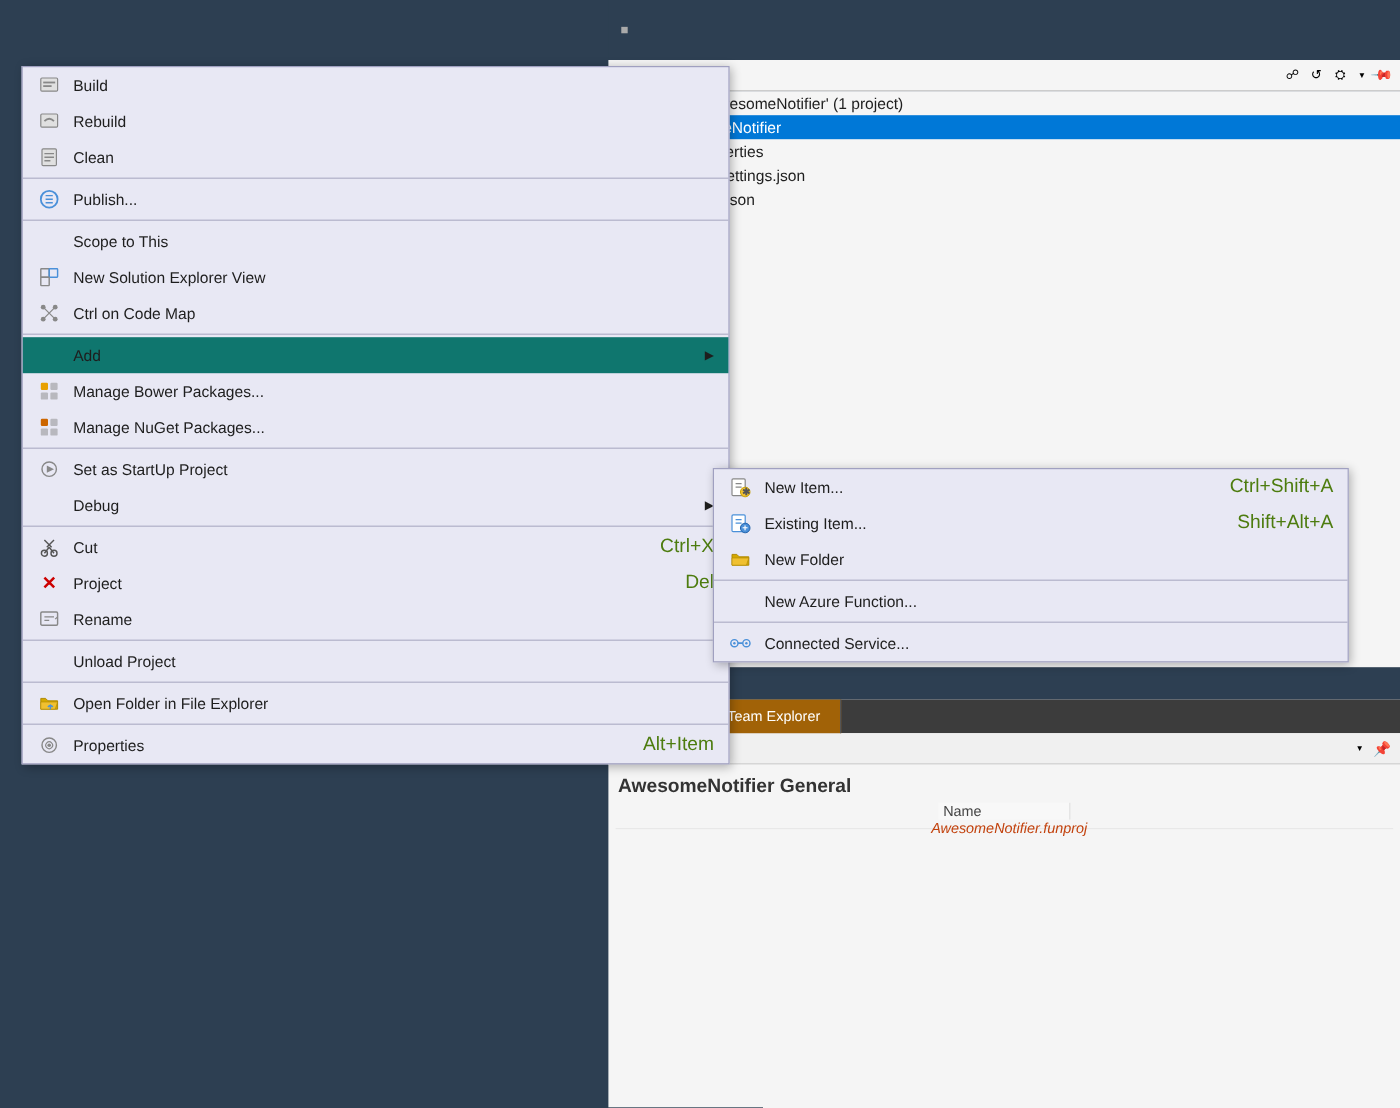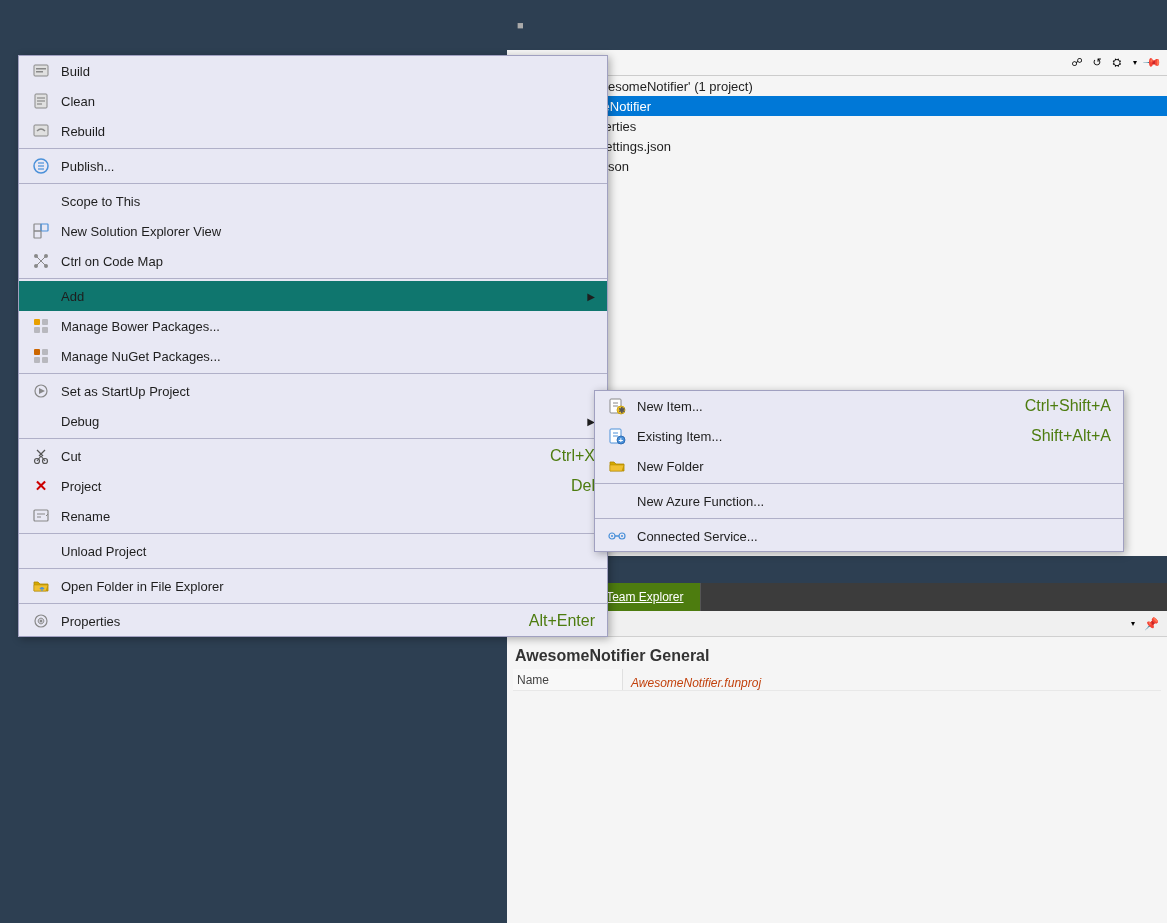--- a/index.html
+++ b/index.html
@@ -168,23 +168,22 @@
       padding: 0 16px;
       display: flex;
       align-items: center;
       color: #bbb;
       font-size: 12px;
       cursor: pointer;
       border-right: 1px solid #555;
     }
 
     .btab.active {
-      background: #4d7c0f;
+      background: #a16207;
       color: #fff;
-      text-decoration: underline;
     }
 
     .props-toolbar {
       background: #f0f0f0;
       height: 26px;
       border-bottom: 1px solid #d0d0d0;
       display: flex;
       align-items: center;
       padding: 0 8px;
       gap: 6px;
@@ -199,21 +198,22 @@
       color: #333;
       padding: 4px 2px;
       font-weight: 600;
     }
 
     .prop-row {
       display: flex;
       font-size: 12px;
       border-bottom: 1px solid #e8e8e8;
       height: 22px;
-      align-items: flex-end;
+      align-items: center;
+      flex-direction: column;
     }
 
     .prop-key {
       width: 110px;
       color: #444;
       padding-left: 4px;
       background: #f8f8f8;
       height: 100%;
       display: flex;
       align-items: center;
@@ -361,37 +361,37 @@
           <rect x="4" y="6" width="10" height="1.5" fill="#888"></rect>
           <rect x="4" y="9" width="7" height="1.5" fill="#888"></rect>
         </svg>
     </span>
     <span class="menu-label">Build</span>
   </div>
 
   <div class="menu-item">
     <span class="menu-icon">
       <svg width="18" height="18" viewBox="0 0 18 18">
+          <rect x="2" y="3" width="14" height="11" rx="1" fill="#e0e0e0" stroke="#888" stroke-width="1"></rect>
+          <path d="M5 9 Q9 5 13 9" fill="none" stroke="#888" stroke-width="1.5"></path>
+        </svg>
+    </span>
+    <span class="menu-label">Rebuild</span>
+  </div>
+
+  <div class="menu-item">
+    <span class="menu-icon">
+      <svg width="18" height="18" viewBox="0 0 18 18">
           <rect x="3" y="2" width="12" height="14" rx="1" fill="#e0e0e0" stroke="#888" stroke-width="1"></rect>
           <line x1="5" y1="6" x2="13" y2="6" stroke="#888" stroke-width="1.2"></line>
           <line x1="5" y1="9" x2="13" y2="9" stroke="#888" stroke-width="1.2"></line>
           <line x1="5" y1="12" x2="10" y2="12" stroke="#888" stroke-width="1.2"></line>
         </svg>
     </span>
     <span class="menu-label">Clean</span>
-  </div>
-
-  <div class="menu-item">
-    <span class="menu-icon">
-      <svg width="18" height="18" viewBox="0 0 18 18">
-          <rect x="2" y="3" width="14" height="11" rx="1" fill="#e0e0e0" stroke="#888" stroke-width="1"></rect>
-          <path d="M5 9 Q9 5 13 9" fill="none" stroke="#888" stroke-width="1.5"></path>
-        </svg>
-    </span>
-    <span class="menu-label">Rebuild</span>
   </div>
 
   <div class="menu-separator"></div>
 
   <div class="menu-item">
     <span class="menu-icon">
       <svg width="18" height="18" viewBox="0 0 18 18">
           <circle cx="9" cy="9" r="7" fill="none" stroke="#4a90d9" stroke-width="1.5"></circle>
           <line x1="6" y1="6" x2="12" y2="6" stroke="#4a90d9" stroke-width="1.2"></line>
           <line x1="6" y1="9" x2="12" y2="9" stroke="#4a90d9" stroke-width="1.2"></line>
@@ -543,21 +543,21 @@
 
   <div class="menu-item">
     <span class="menu-icon">
       <svg width="18" height="18" viewBox="0 0 18 18">
         <circle cx="9" cy="9" r="6" fill="none" stroke="#888" stroke-width="1.2"></circle>
         <path d="M7 7 Q9 5 11 7 Q13 9 11 11 Q9 13 7 11 Q5 9 7 7Z" fill="none" stroke="#888" stroke-width="1"></path>
         <circle cx="9" cy="9" r="1.5" fill="#888"></circle>
       </svg>
     </span>
     <span class="menu-label">Properties</span>
-    <span class="menu-shortcut">Alt+Enter</span>
+    <span class="menu-shortcut">Alt+Item</span>
   </div>
 
 </div>
 
 <div class="sub-context-menu">
 
   <div class="menu-item">
     <span class="menu-icon">
       <svg width="18" height="18" viewBox="0 0 18 18">
         <rect x="2" y="2" width="11" height="14" rx="1" fill="#fff" stroke="#888" stroke-width="1"></rect>

